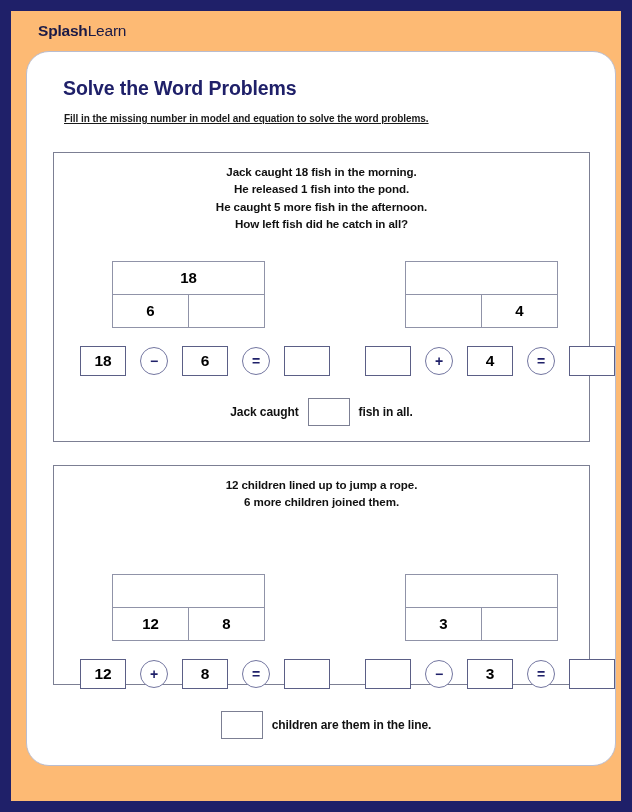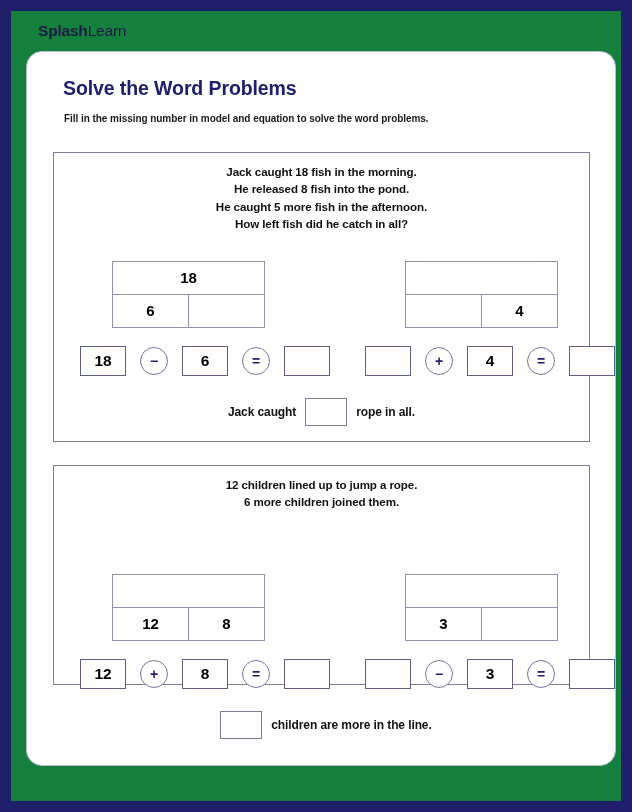--- a/index.html
+++ b/index.html
@@ -14,21 +14,21 @@
     overflow: hidden;
   }
 
   
   #page {
     position: relative;
     width: 632px;
     height: 812px;
     box-sizing: border-box;
     border: 11px solid #1f2069;
-    background: #15803d;
+    background: #fdba74;
   }
 
   
   .brand {
     position: absolute;
     left: 27px;
     top: 11px;
     font-size: 15.5px;
     letter-spacing: -0.2px;
     color: #1a1a46;
@@ -40,40 +40,41 @@
   
   .card {
     position: absolute;
     left: 15px;
     top: 40px;
     width: 590px;
     height: 715px;
     box-sizing: border-box;
     background: #ffffff;
     border: 1.5px solid #b9bdd0;
-    border-radius: 16px;
+    border-radius: 23px;
   }
 
   .ws-title {
     position: absolute;
     left: 36px;
     top: 25px;
     font-size: 19.5px;
     font-weight: 700;
     color: #1f2069;
     letter-spacing: -0.1px;
   }
   .ws-sub {
     position: absolute;
     left: 37px;
     top: 61px;
     font-size: 10px;
     font-weight: 700;
     color: #1a1a1a;
     letter-spacing: -0.05px;
+    text-decoration: underline;
   }
 
   
   .problem {
     position: absolute;
     left: 26px;
     width: 537px;
     box-sizing: border-box;
     border: 1.5px solid #7c7f93;
     background: #ffffff;
@@ -214,21 +215,21 @@
 
   <div class="card">
 
     <div class="ws-title">Solve the Word Problems</div>
     <div class="ws-sub">Fill in the missing number in model and equation to solve the word problems.</div>
 
     <div class="problem" id="problem-1">
 
       <div class="prompt">
         <div>Jack caught 18 fish in the morning.</div>
-        <div>He released 8 fish into the pond.</div>
+        <div>He released 1 fish into the pond.</div>
         <div>He caught 5 more fish in the afternoon.</div>
         <div>How left fish did he catch in all?</div>
       </div>
 
       <div class="models">
         <div class="bar-model left">
           <div class="bm-row top">
             <div class="bm-cell">18</div>
           </div>
           <div class="bm-row bottom">
@@ -260,21 +261,21 @@
           <div class="eq-op">+</div>
           <div class="eq-box">4</div>
           <div class="eq-op">=</div>
           <div class="eq-box"></div>
         </div>
       </div>
 
       <div class="answer-line">
         <span class="ans-text">Jack caught</span>
         <span class="ans-box"></span>
-        <span class="ans-text">rope in all.</span>
+        <span class="ans-text">fish in all.</span>
       </div>
     </div>
 
     <div class="problem" id="problem-2">
 
       <div class="prompt">
         <div>12 children lined up to jump a rope.</div>
         <div>6 more children joined them.</div>
       </div>
 
@@ -311,18 +312,18 @@
           <div class="eq-box"></div>
           <div class="eq-op">−</div>
           <div class="eq-box">3</div>
           <div class="eq-op">=</div>
           <div class="eq-box"></div>
         </div>
       </div>
 
       <div class="answer-line">
         <span class="ans-box"></span>
-        <span class="ans-text">children are more in the line.</span>
+        <span class="ans-text">children are them in the line.</span>
       </div>
     </div>
 
   </div>
 </div>
 
 </body></html>

